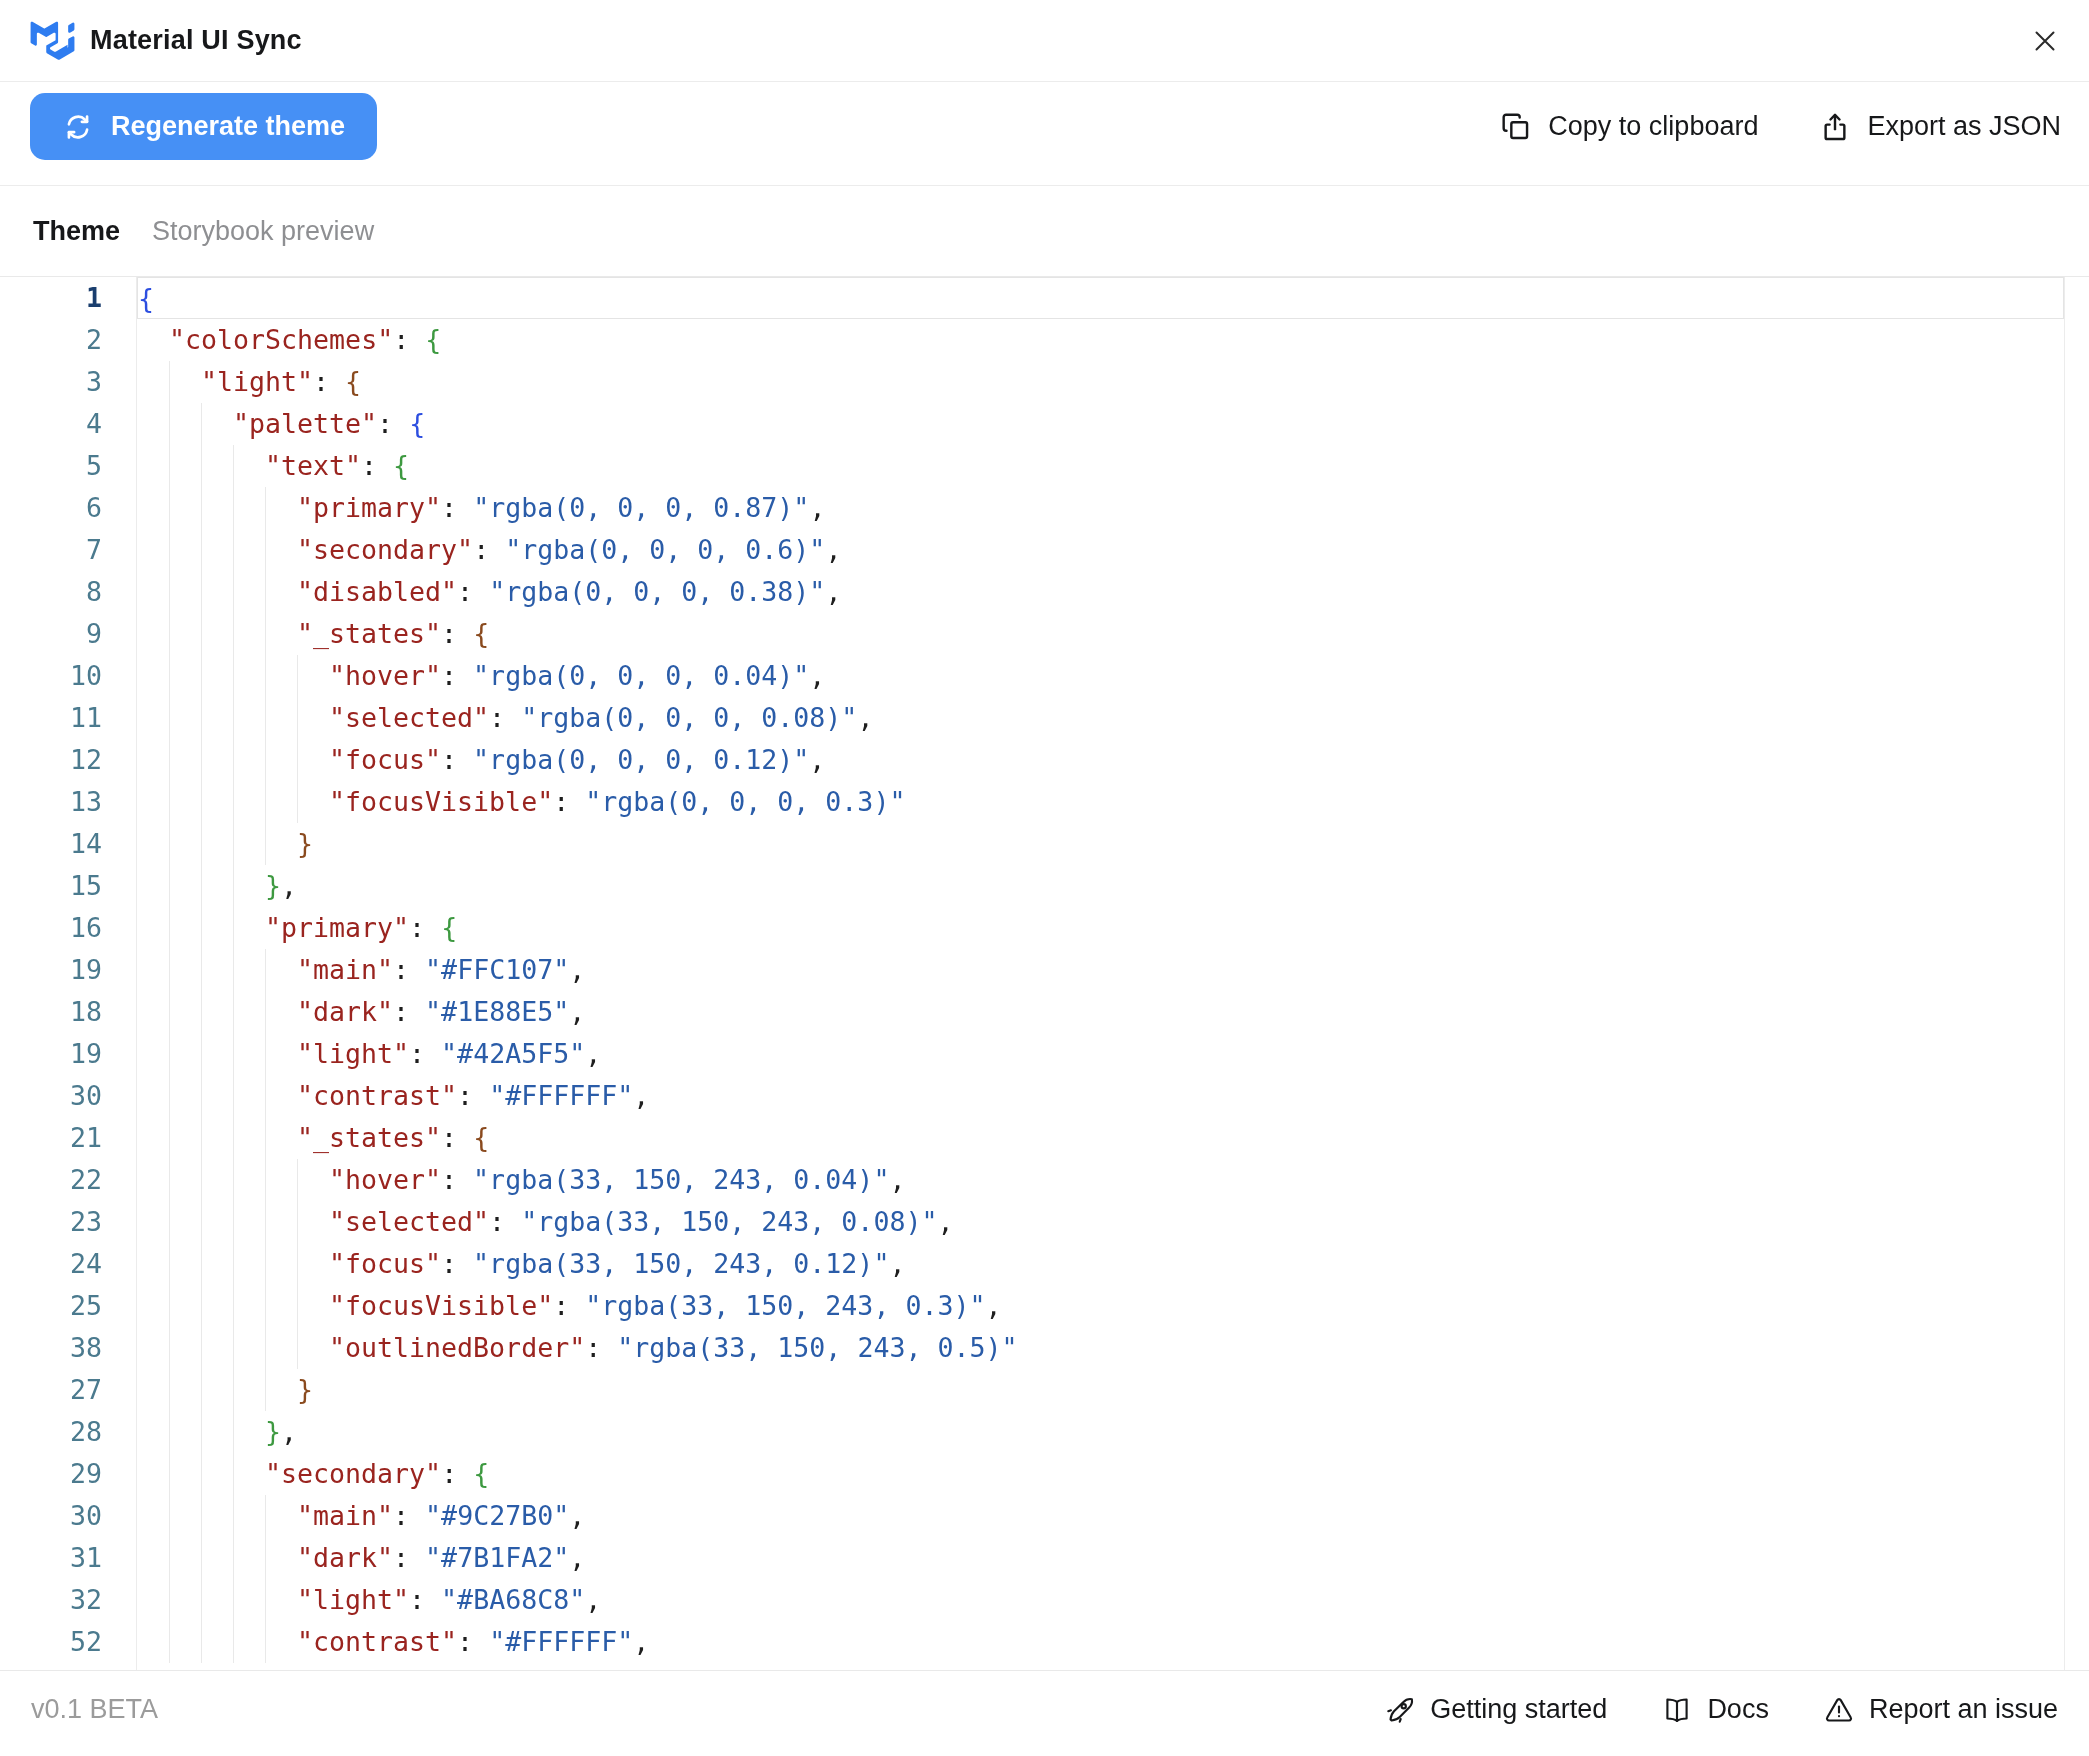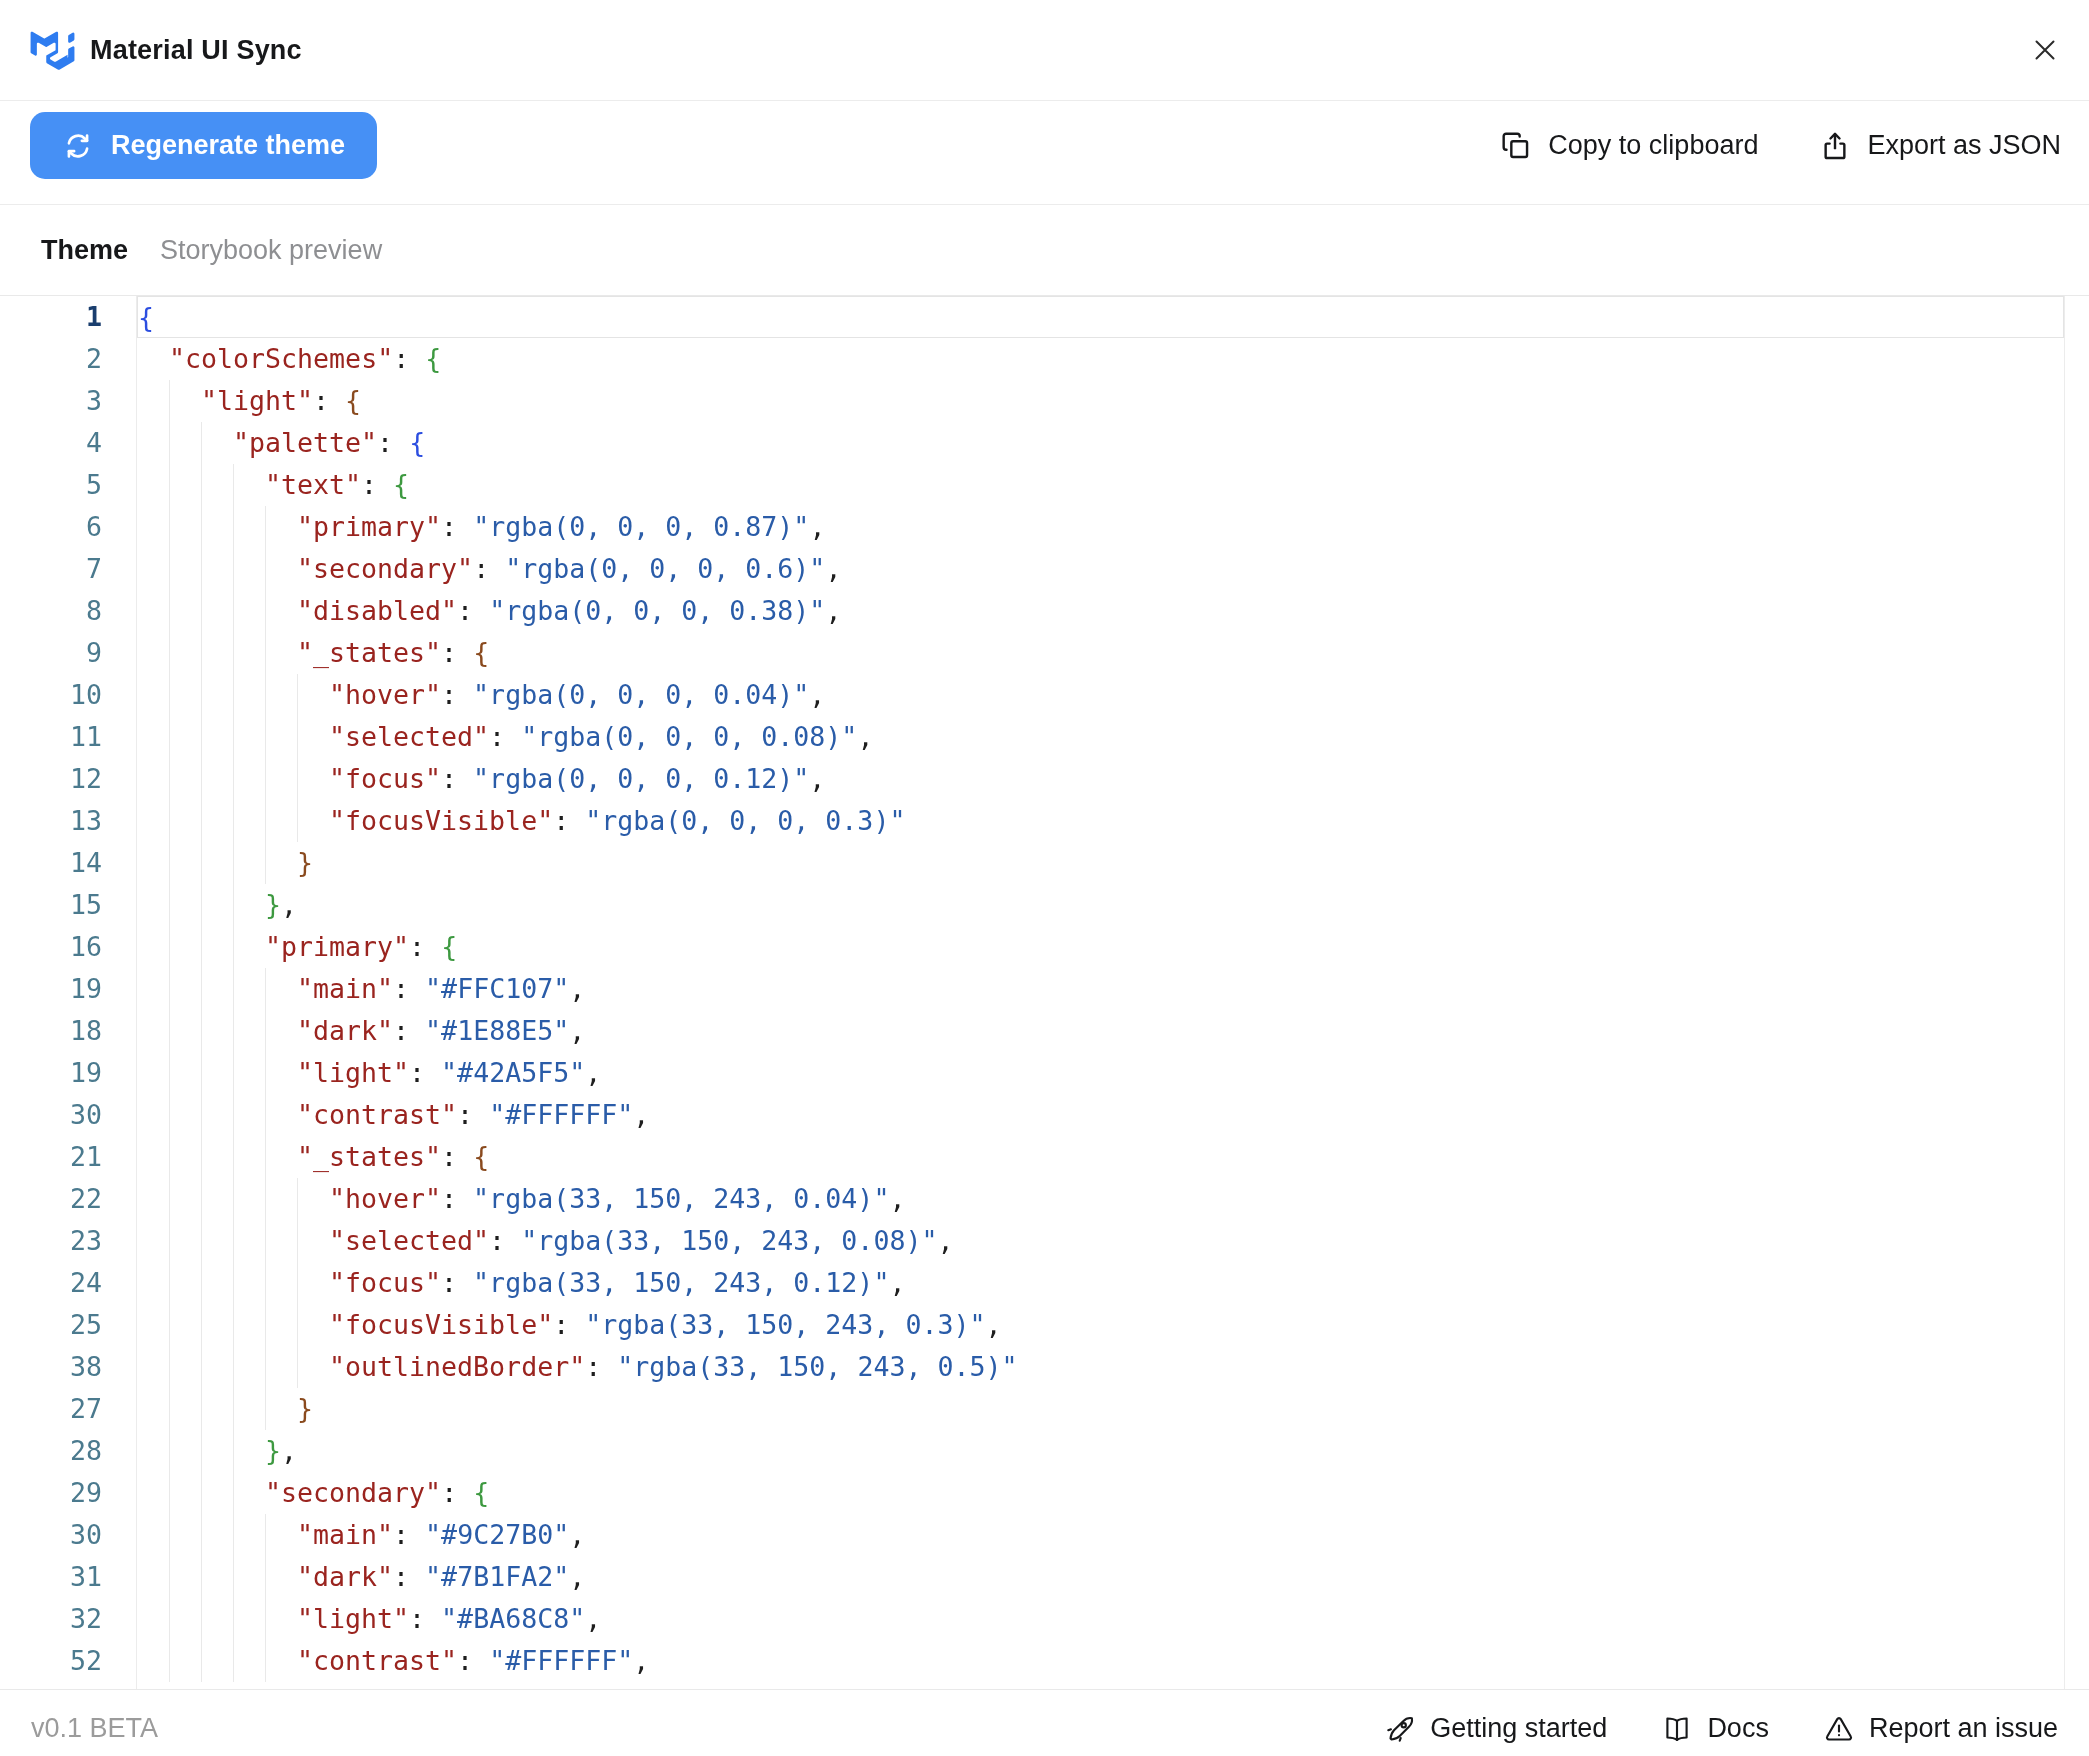--- a/index.html
+++ b/index.html
@@ -1,41 +1,41 @@
 <!DOCTYPE html>
 <html style="--accent: #4690F5; --logo: #2E7CF0; --text-primary: #17181A; --text-secondary: #8E8F92; --text-muted: #9B9B9B; --border: #ECECEC; --guide: #E9E9E9; --active-line-border: #E4E4E4; --code-key: #9A241F; --code-str: #2A5CA8; --code-pun: #1E1E1E; --bracket-1: #2C4EE0; --bracket-2: #3D9940; --bracket-3: #8A4A1E; --line-number: #4B7A8E; --line-number-active: #1A3E6E;font-size:15px"><head>
 <meta charset="utf-8">
 <style>
   * { margin:0; padding:0; box-sizing:border-box; }
   html,body { width:2089px; height:1756px; background:#fff; overflow:hidden;
     font-family:"Liberation Sans", sans-serif; color:var(--text-primary,#17181a); }
 
   
-  .header { height:101px; display:flex; align-items:center;
+  .header { height:82px; display:flex; align-items:center;
     padding:0 26px 0 30px; border-bottom:1.9px solid var(--border,#ececec); }
   .logo { width:45px; height:39px; display:flex; align-items:center; }
   .title { margin-left:15px; font-size:27px; font-weight:700; letter-spacing:0.2px; }
   .close-btn { margin-left:auto; width:37px; height:37px; display:flex;
     align-items:center; justify-content:center; background:none; border:none; cursor:pointer; }
 
   
   .toolbar { height:104px; display:flex; align-items:center;
     padding:0 28px 14px 30px; border-bottom:1.9px solid var(--border,#ececec); }
   .regen-btn { height:67px; display:flex; align-items:center; gap:17px;
     padding:0 32px; border:none; border-radius:15px; background:var(--accent,#4690f5);
     color:#fff; font-size:27px; font-weight:600; font-family:inherit; cursor:pointer; }
   .toolbar-right { margin-left:auto; display:flex; align-items:center; gap:60px; }
   .tool-btn { display:flex; align-items:center; gap:15px; background:none; border:none;
     font-size:27px; color:var(--text-primary,#17181a); font-family:inherit; cursor:pointer; }
 
   
   .tabbar { height:91px; display:flex; align-items:center; gap:32px;
     padding:0 33px; border-bottom:1.9px solid var(--guide,#e9e9e9); }
   .tab { font-size:27px; background:none; border:none; font-family:inherit; cursor:pointer; }
-  .tab.active { font-weight:700; color:var(--text-primary,#17181a);margin-left:8px; }
+  .tab.active { font-weight:700; color:var(--text-primary,#17181a); }
   .tab.inactive { color:var(--text-secondary,#8e8f92); }
 
   
   .editor { height:1393px; display:flex; overflow:hidden; background:#fff; }
   .gutter { width:137px; flex:none; border-right:1.9px solid var(--border,#ececec); }
   .ln { height:42px; line-height:42px; text-align:right; padding-right:34px;
     font-family:"DejaVu Sans Mono", monospace; font-size:26.6px;
     color:var(--line-number,#4b7a8e); }
   .ln.act { color:var(--line-number-active,#1a3e6e); font-weight:700; }
   .code { flex:1; margin-right:24px; border-right:1.9px solid var(--border,#ececec);

